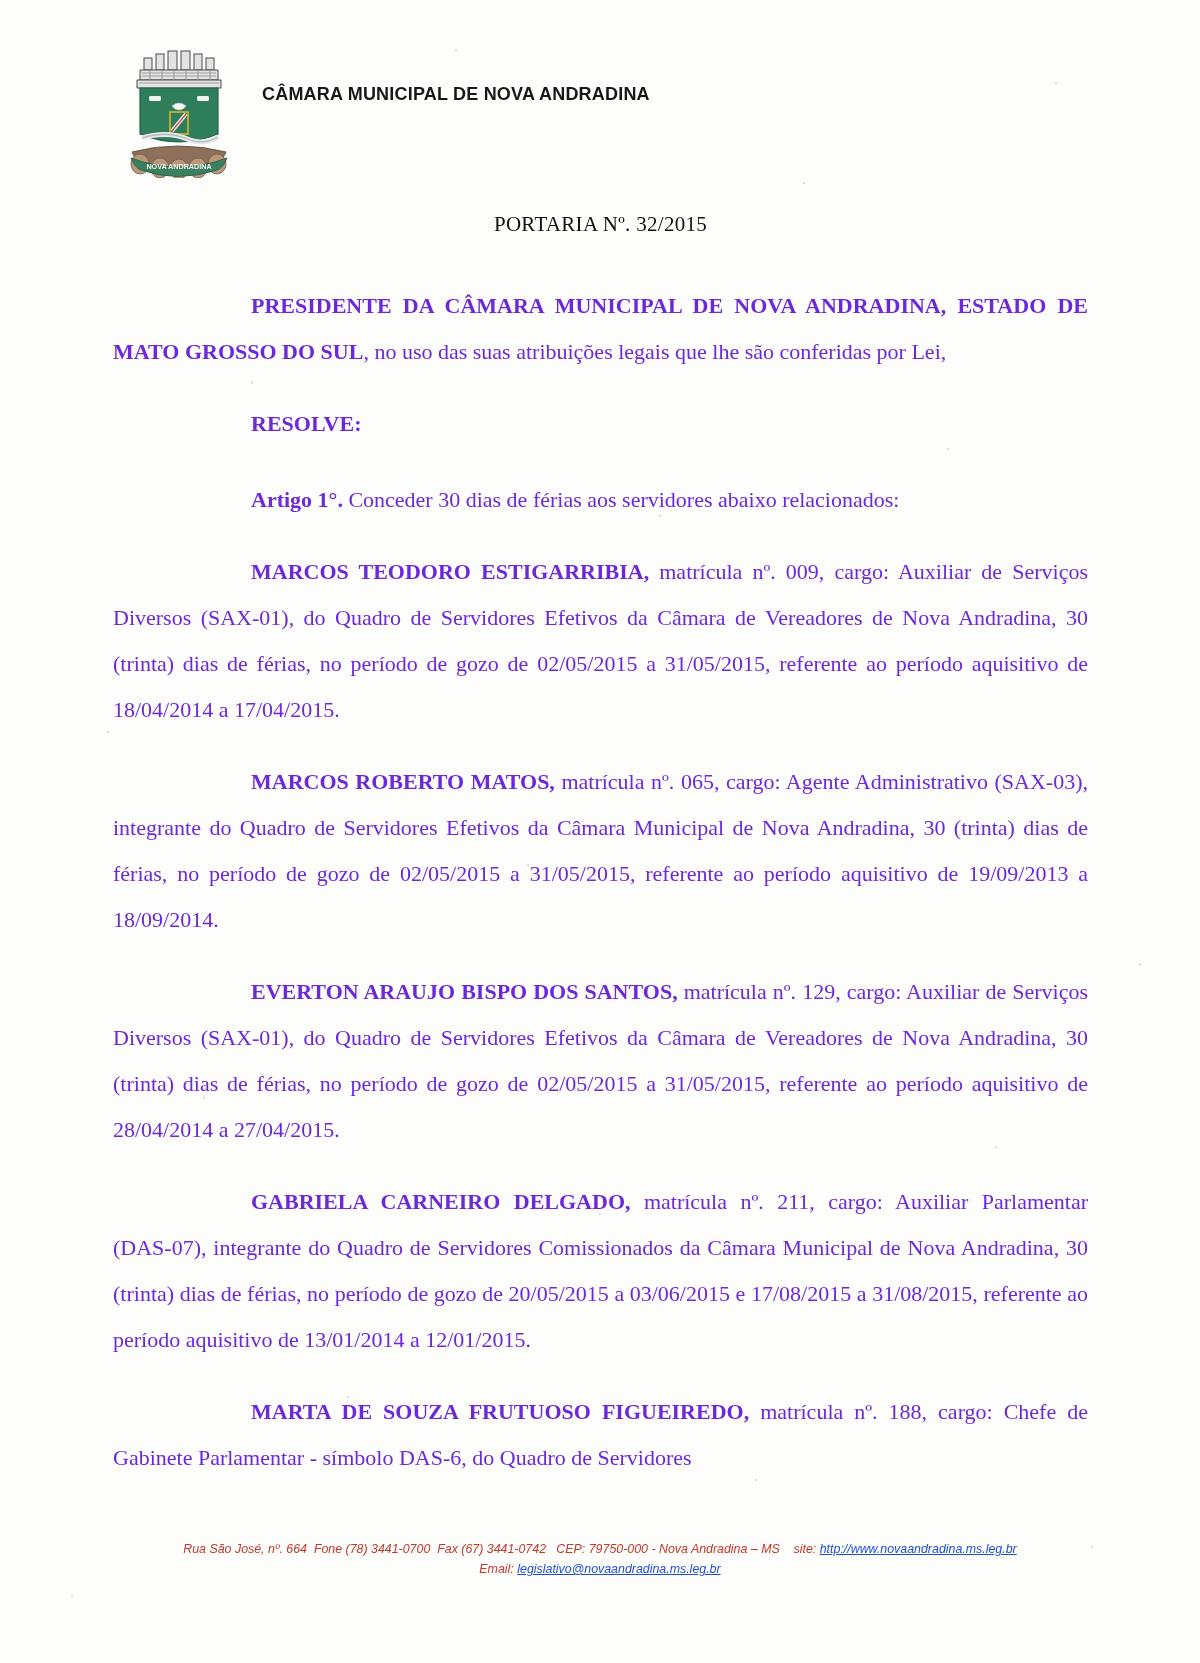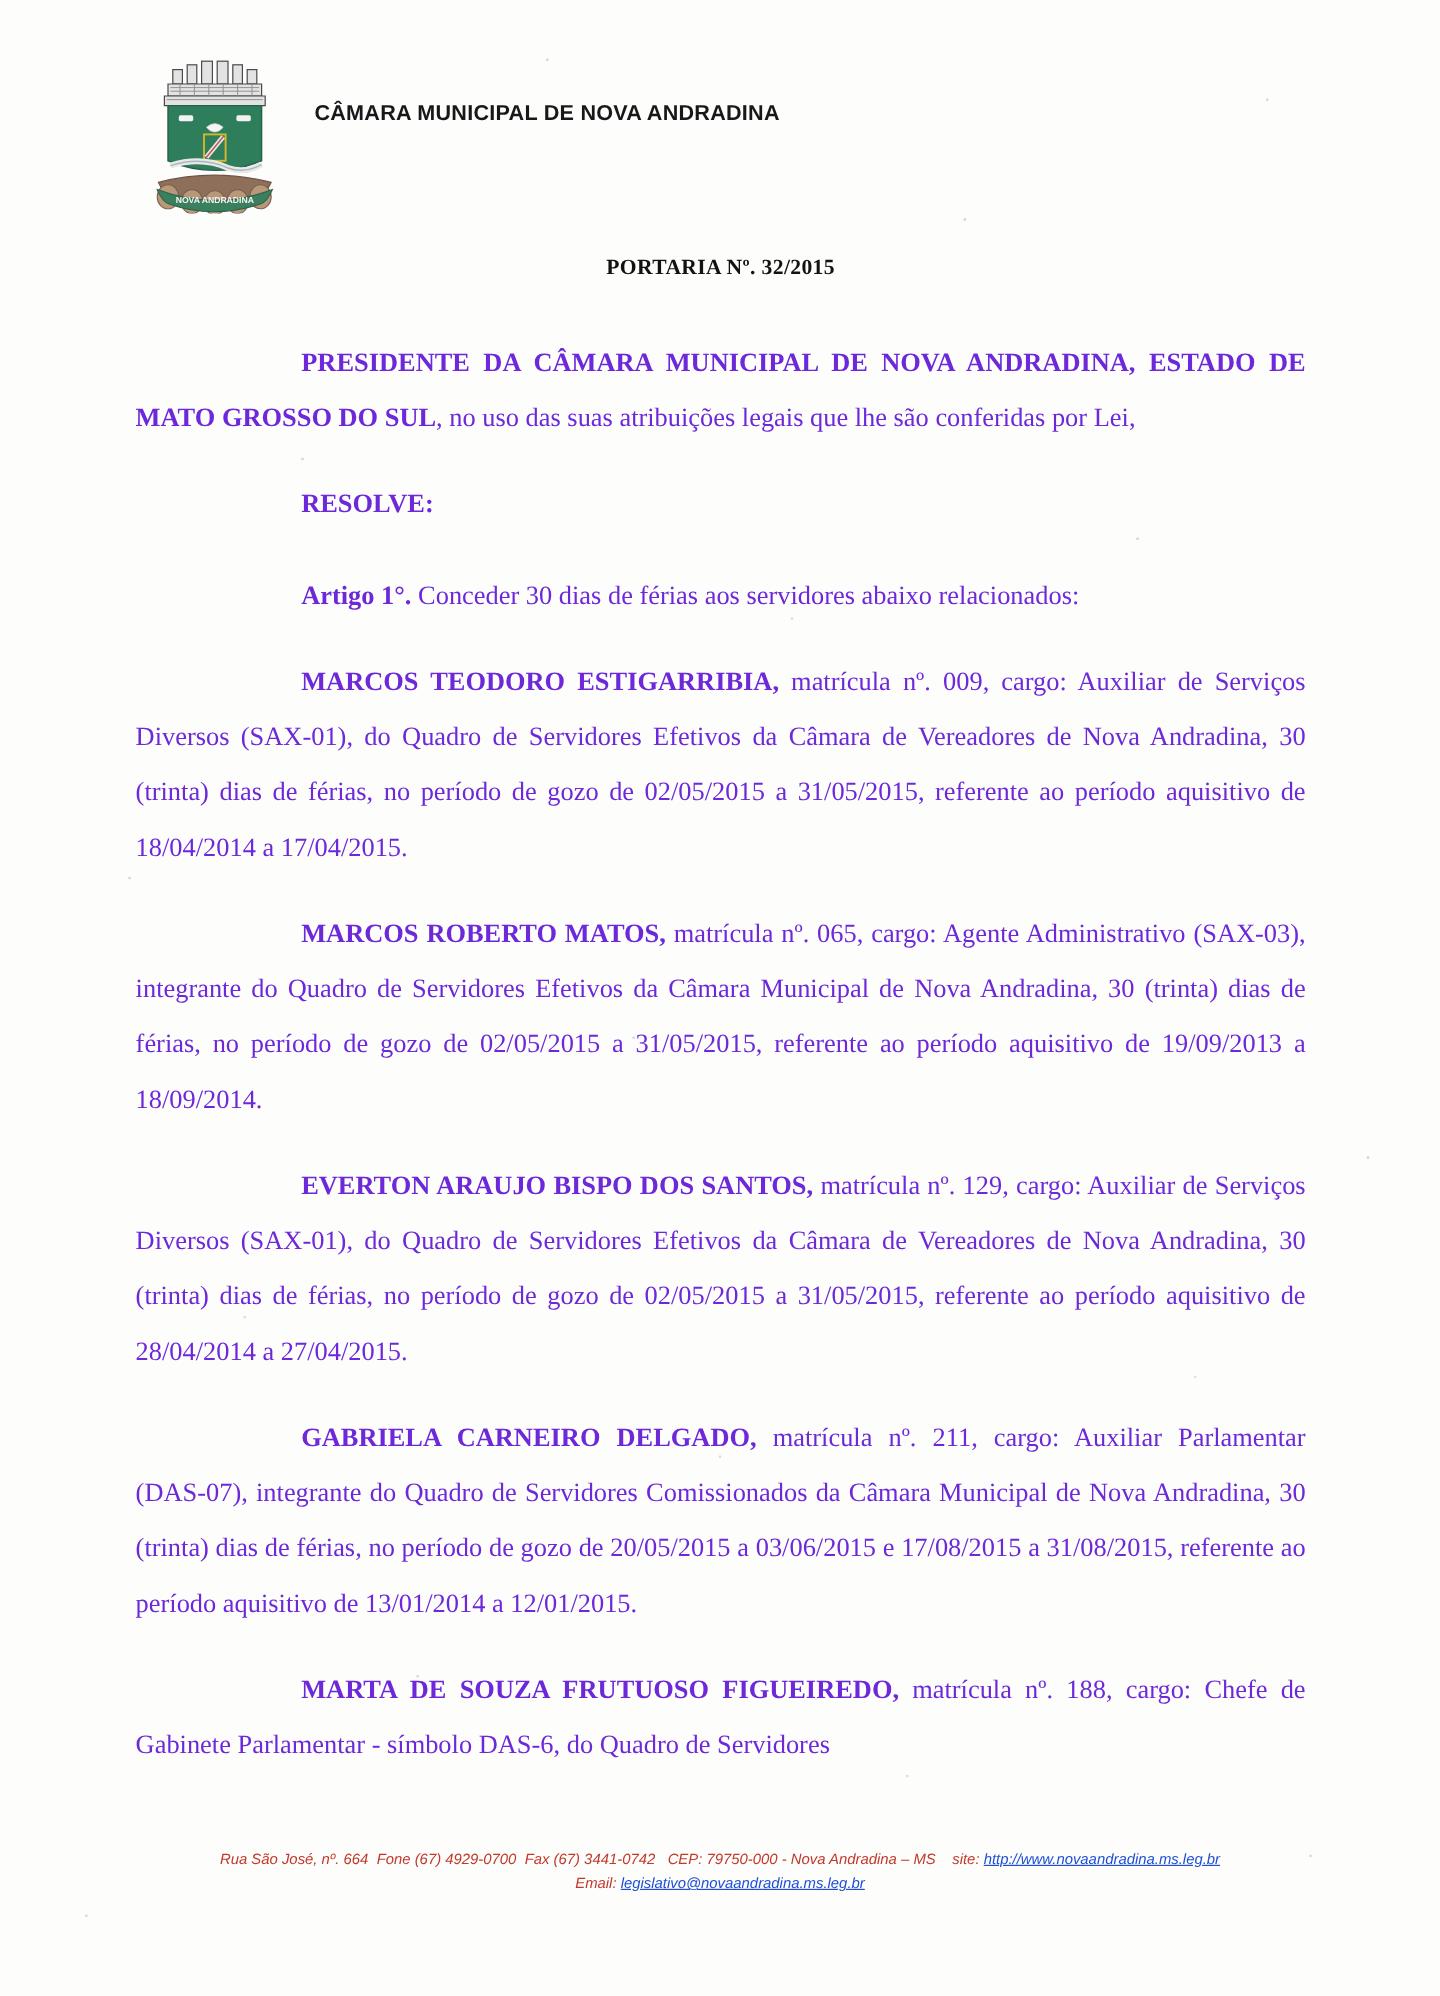--- a/index.html
+++ b/index.html
@@ -88,22 +88,22 @@
 
   
   .content {
     position: absolute;
     left: 113px;
     top: 212px;
     width: 975px;
   }
   .doc-title {
     text-align: center;
-    font-weight: bold;
-    font-size: 18px;
+    font-weight: normal;
+    font-size: 21px;
     letter-spacing: .3px;
     margin: 0 0 46px 0;
     color: #121212;
   }
   p.para {
     margin: 0 0 26px 0;
     font-size: 22px;
     line-height: 46px;
     text-align: justify;
     text-justify: inter-word;
@@ -221,21 +221,21 @@
 
     <p class="para indent"><span class="b">GABRIELA CARNEIRO DELGADO,</span><span> matrícula nº. 211, cargo: Auxiliar Parlamentar (DAS-07), integrante do Quadro de Servidores Comissionados da Câmara Municipal de Nova Andradina, 30 (trinta) dias de férias, no período de gozo de 20/05/2015 a 03/06/2015 e 17/08/2015 a 31/08/2015, referente ao período aquisitivo de 13/01/2014 a 12/01/2015.</span></p>
 
     <p class="para indent"><span class="b">MARTA DE SOUZA FRUTUOSO FIGUEIREDO,</span><span> matrícula nº. 188, cargo: Chefe de Gabinete Parlamentar - símbolo DAS-6, do Quadro de Servidores</span></p>
 
   </div>
 
   <div class="footer">
     <div class="line1">
       <span class="seg">Rua São José, nº. 664</span>&nbsp;
-      <span class="seg">Fone (67) 4929-0700</span>&nbsp;
+      <span class="seg">Fone (78) 3441-0700</span>&nbsp;
       <span class="seg">Fax (67) 3441-0742</span>&nbsp;&nbsp;
       <span class="seg">CEP: 79750-000 - Nova Andradina – MS</span>&nbsp;&nbsp;&nbsp;
       <span class="seg">site:</span>
       <a class="link" href="#">http://www.novaandradina.ms.leg.br</a>
     </div>
     <div class="line2">
       <span>Email:</span>
       <a class="link" href="#">legislativo@novaandradina.ms.leg.br</a>
     </div>
   </div>

